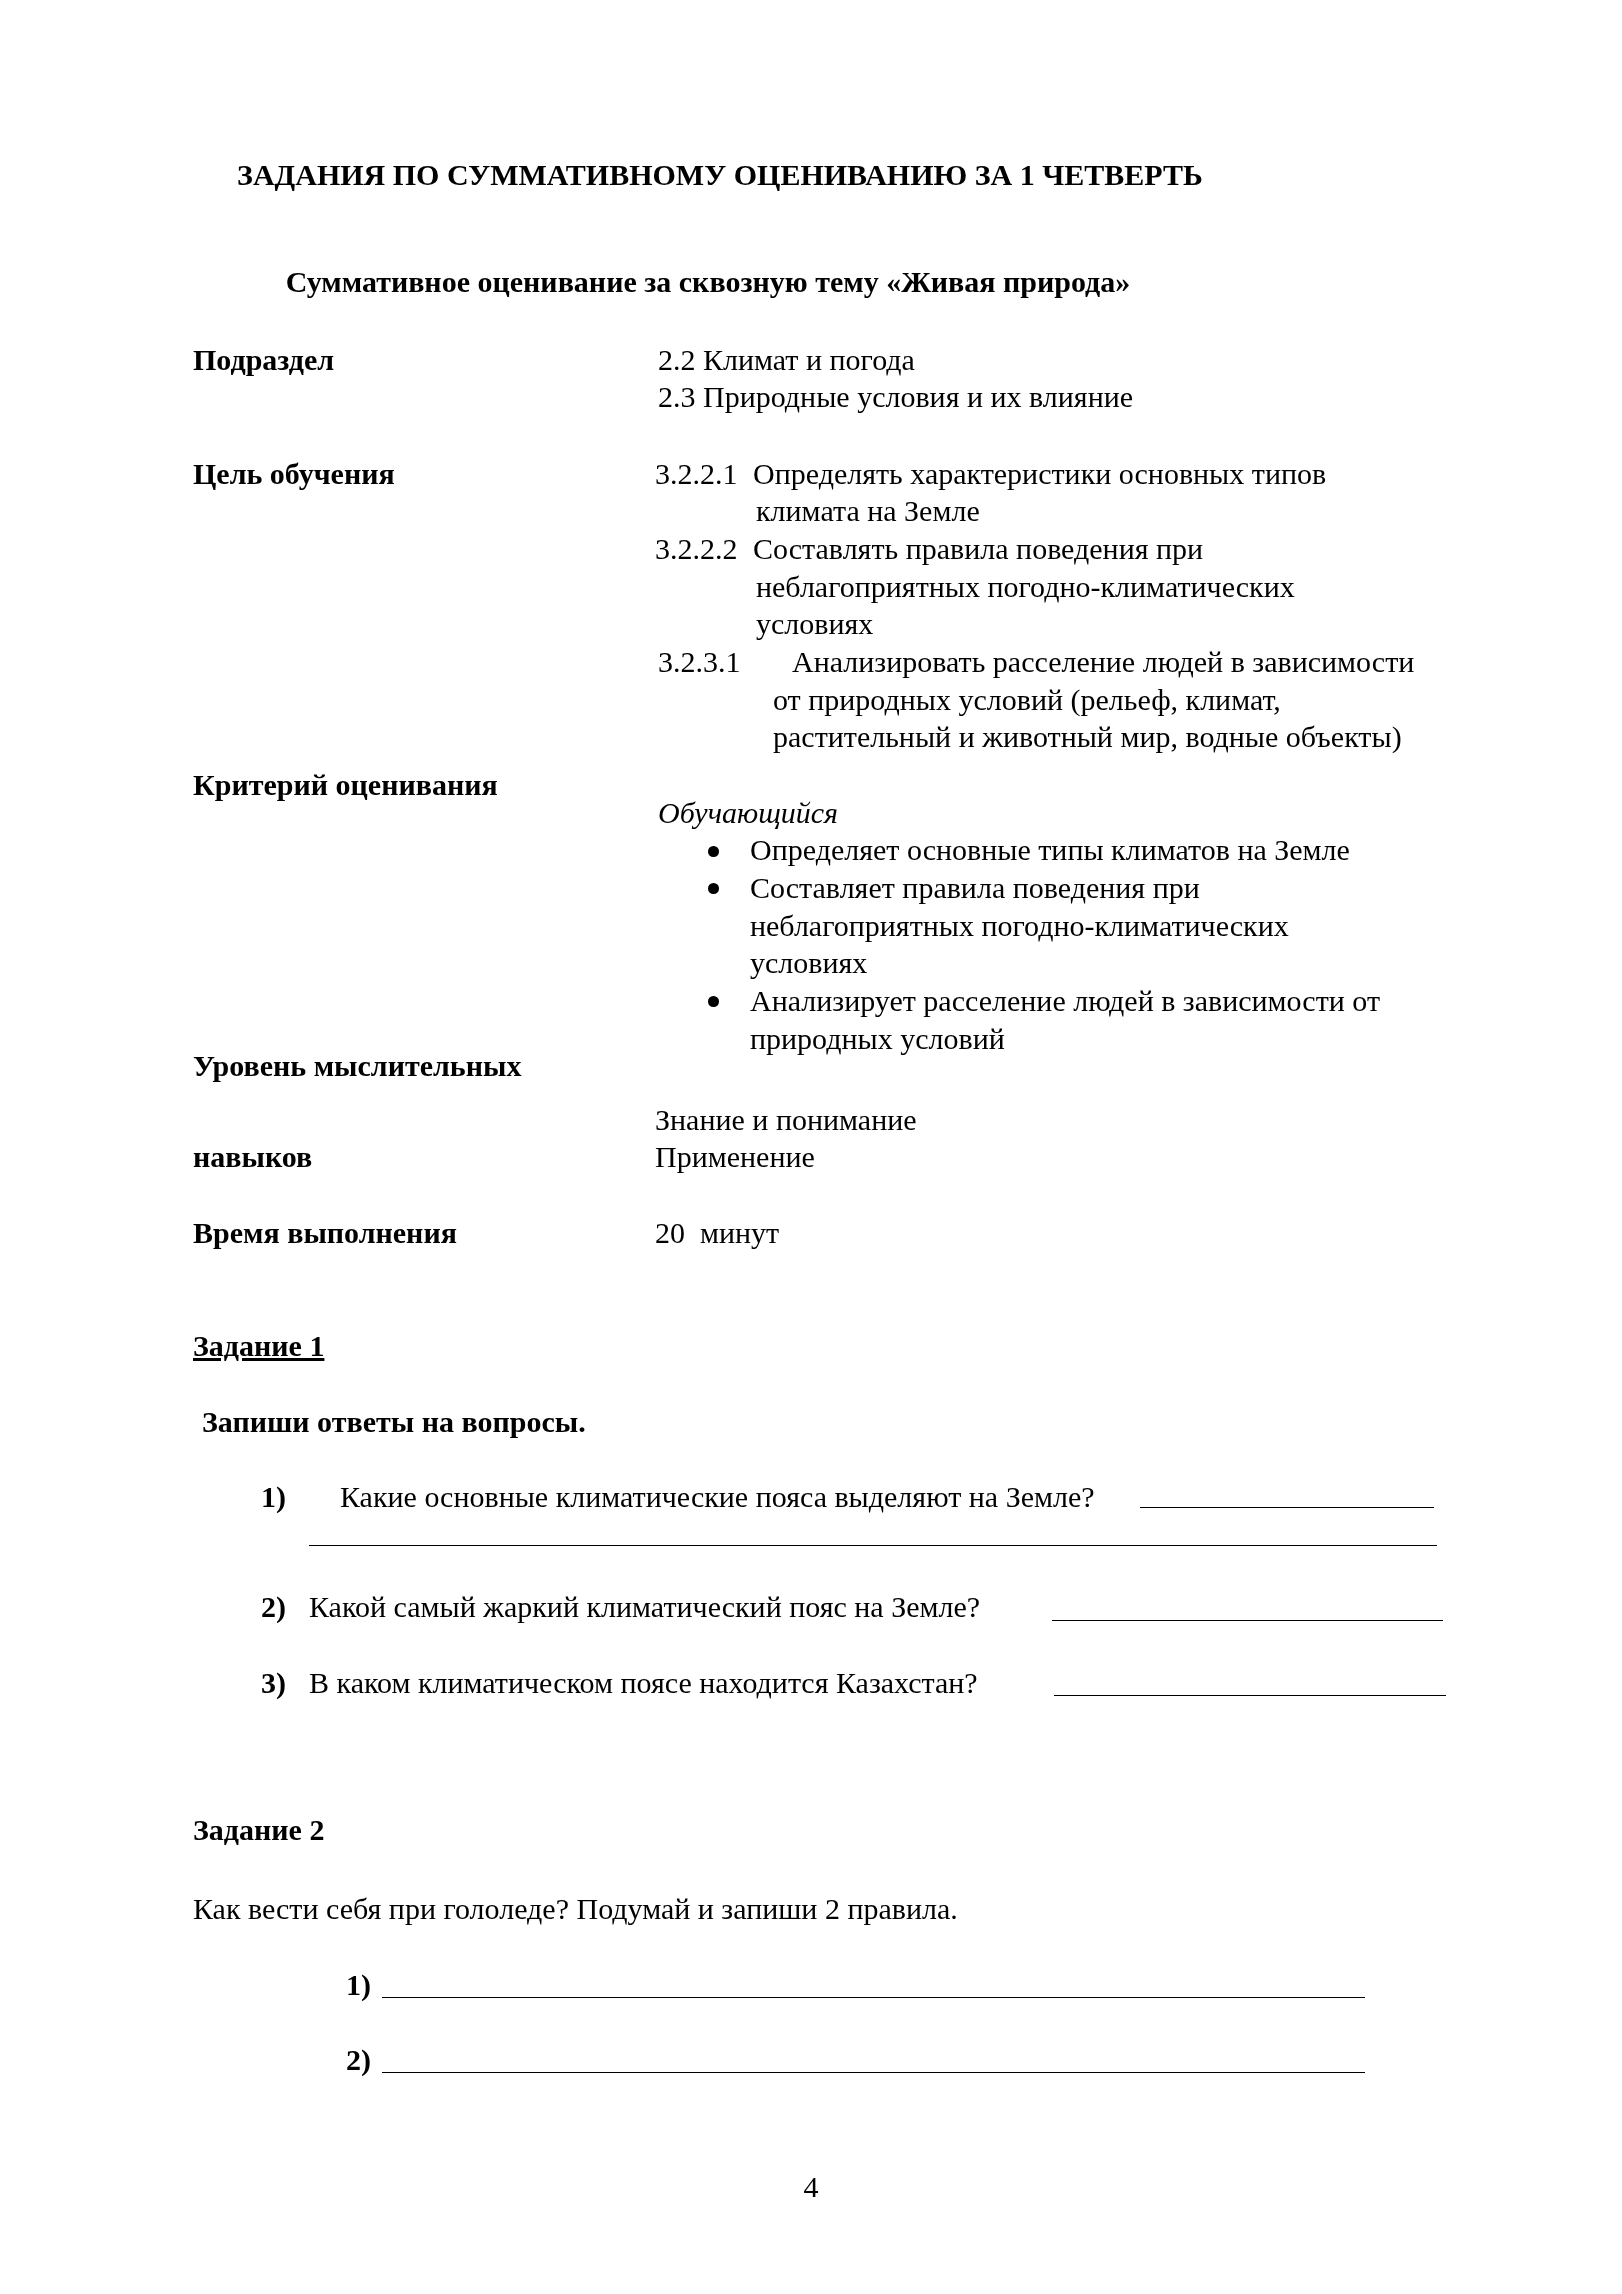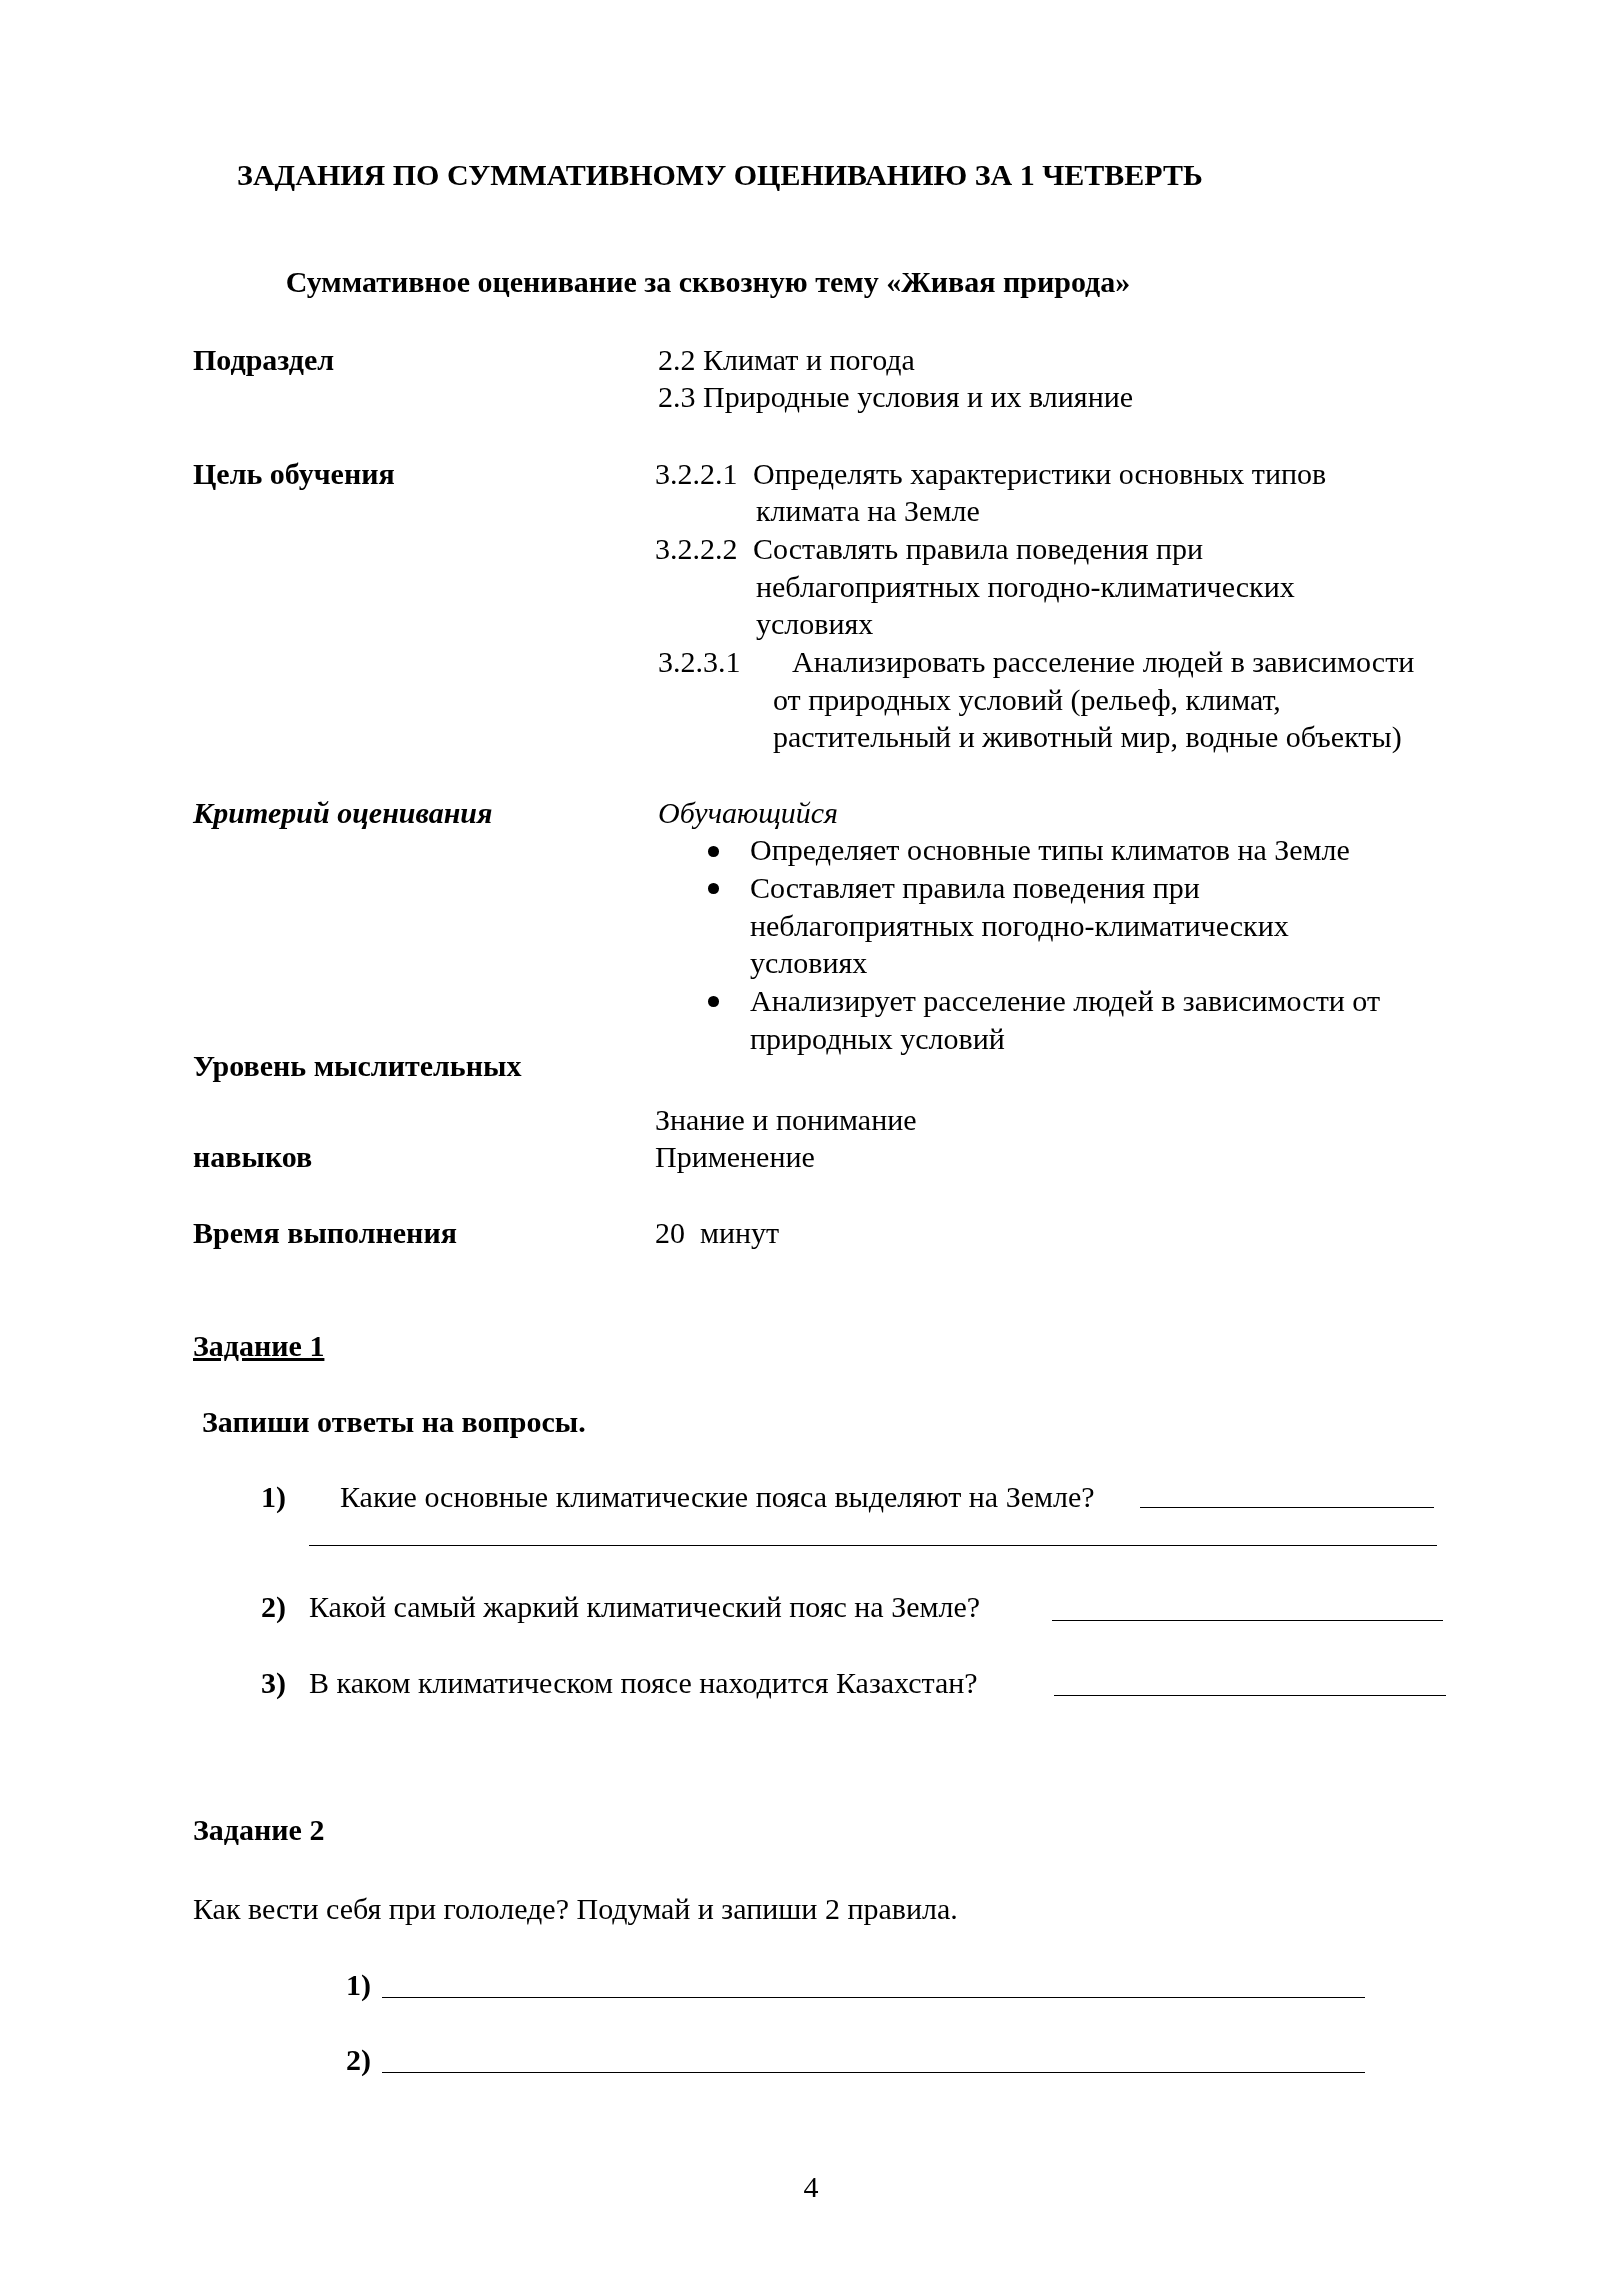--- a/index.html
+++ b/index.html
@@ -36,21 +36,21 @@
 <div class="abs" style="left:655px; top:530px;">3.2.2.2</div>
 <div class="abs" style="left:753px; top:530px;">Составлять правила поведения при</div>
 <div class="abs" style="left:756px; top:568px;">неблагоприятных погодно-климатических</div>
 <div class="abs" style="left:756px; top:605px;">условиях</div>
 
 <div class="abs" style="left:658px; top:643px;">3.2.3.1</div>
 <div class="abs" style="left:792px; top:643px;">Анализировать расселение людей в зависимости</div>
 <div class="abs" style="left:773px; top:681px;">от природных условий (рельеф, климат,</div>
 <div class="abs" style="left:773px; top:718px;">растительный и животный мир, водные объекты)</div>
 
-<div class="abs label" style="top:794px;font-style:italic;">Критерий оценивания</div>
+<div class="abs label" style="top:766px;">Критерий оценивания</div>
 <div class="abs italic" style="left:658px; top:794px;">Обучающийся</div>
 
 <div class="bullet-dot" style="top:846px;"></div>
 <div class="abs" style="left:750px; top:831px;">Определяет основные типы климатов на Земле</div>
 
 <div class="bullet-dot" style="top:883px;"></div>
 <div class="abs" style="left:750px; top:869px;">Составляет правила поведения при</div>
 <div class="abs" style="left:750px; top:907px;">неблагоприятных погодно-климатических</div>
 <div class="abs" style="left:750px; top:944px;">условиях</div>
 

